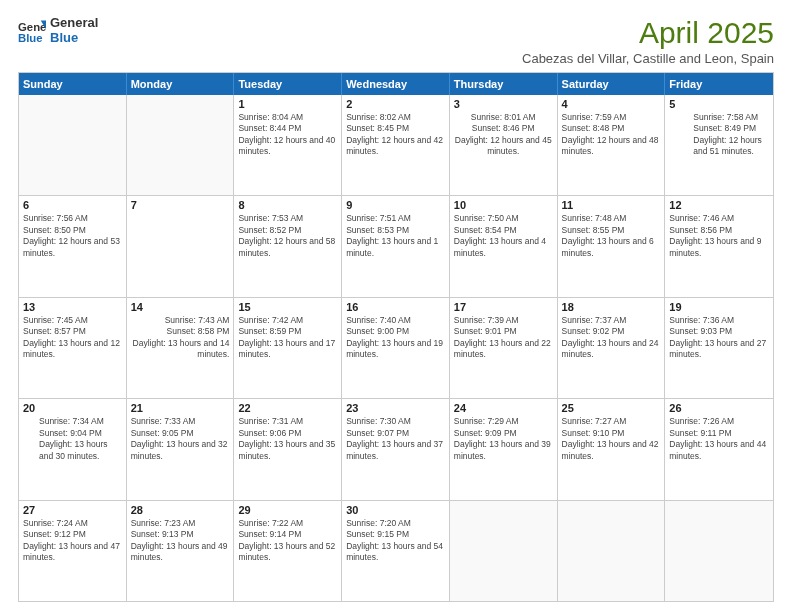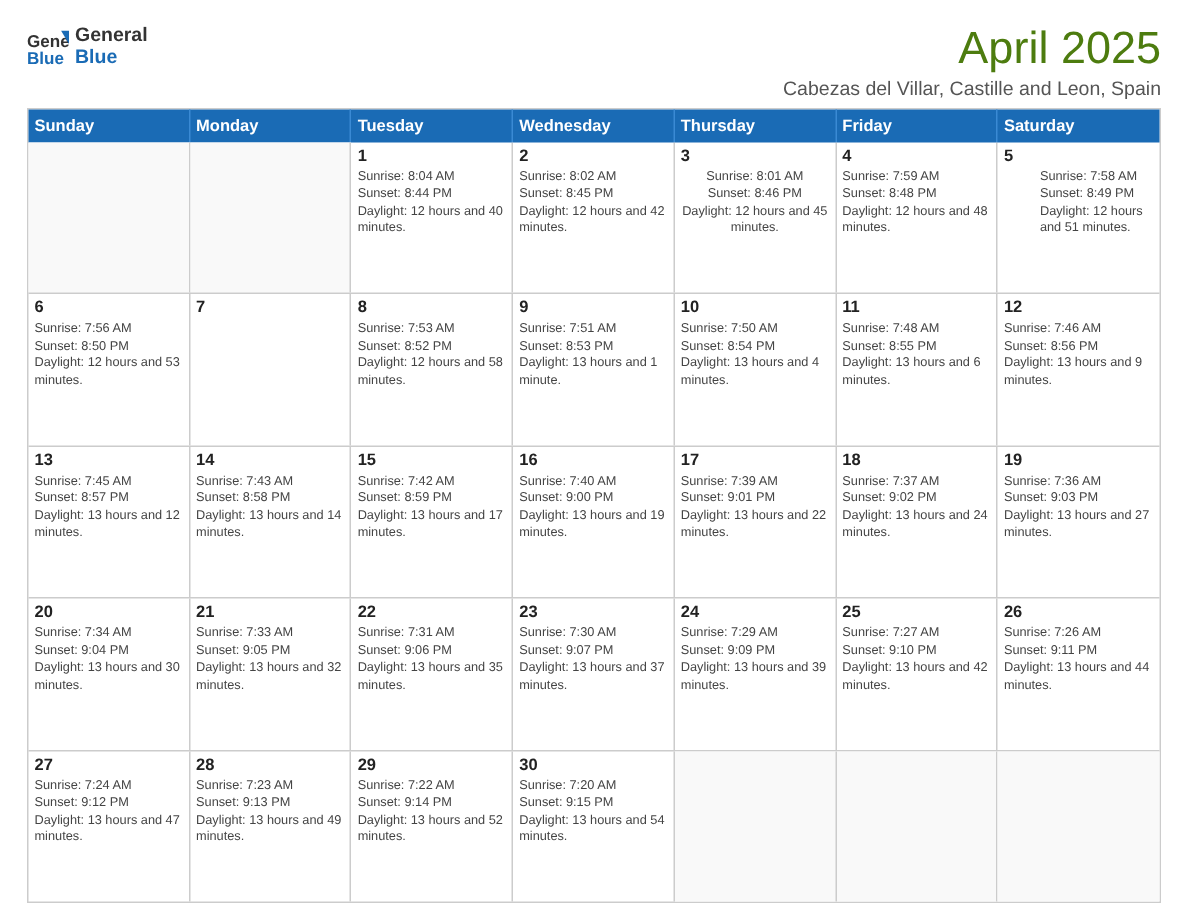--- a/index.html
+++ b/index.html
@@ -131,22 +131,22 @@
     </div>
   </div>
 
   <div class="calendar">
     <div class="cal-header" id="cal-header">
         <div class="cal-header-cell">Sunday</div>
         <div class="cal-header-cell">Monday</div>
         <div class="cal-header-cell">Tuesday</div>
         <div class="cal-header-cell">Wednesday</div>
         <div class="cal-header-cell">Thursday</div>
+        <div class="cal-header-cell">Saturday</div>
         <div class="cal-header-cell">Friday</div>
-        <div class="cal-header-cell">Saturday</div>
       </div>
     <div class="cal-body" id="cal-body">
         <div class="cal-row">
           <div class="cal-cell empty"></div>
           <div class="cal-cell empty"></div>
           <div class="cal-cell">
             <div class="day-num">1</div>
             <div class="cell-text" style="white-space: pre-line;">Sunrise: 8:04 AM
 Sunset: 8:44 PM
 Daylight: 12 hours and 40 minutes.</div>
@@ -219,21 +219,21 @@
         </div>
         <div class="cal-row">
           <div class="cal-cell">
             <div class="day-num">13</div>
             <div class="cell-text" style="white-space: pre-line;">Sunrise: 7:45 AM
 Sunset: 8:57 PM
 Daylight: 13 hours and 12 minutes.</div>
           </div>
           <div class="cal-cell">
             <div class="day-num">14</div>
-            <div class="cell-text" style="white-space: pre-line;">Sunrise: 7:43 AM
+            <div class="cell-text" style="white-space: pre-line; text-align: right;">Sunrise: 7:43 AM
 Sunset: 8:58 PM
 Daylight: 13 hours and 14 minutes.</div>
           </div>
           <div class="cal-cell">
             <div class="day-num">15</div>
             <div class="cell-text" style="white-space: pre-line;">Sunrise: 7:42 AM
 Sunset: 8:59 PM
 Daylight: 13 hours and 17 minutes.</div>
           </div>
           <div class="cal-cell">
@@ -257,21 +257,21 @@
           <div class="cal-cell">
             <div class="day-num">19</div>
             <div class="cell-text" style="white-space: pre-line;">Sunrise: 7:36 AM
 Sunset: 9:03 PM
 Daylight: 13 hours and 27 minutes.</div>
           </div>
         </div>
         <div class="cal-row">
           <div class="cal-cell">
             <div class="day-num">20</div>
-            <div class="cell-text" style="white-space: pre-line;">Sunrise: 7:34 AM
+            <div class="cell-text" style="white-space: pre-line; margin-left: 16px;">Sunrise: 7:34 AM
 Sunset: 9:04 PM
 Daylight: 13 hours and 30 minutes.</div>
           </div>
           <div class="cal-cell">
             <div class="day-num">21</div>
             <div class="cell-text" style="white-space: pre-line;">Sunrise: 7:33 AM
 Sunset: 9:05 PM
 Daylight: 13 hours and 32 minutes.</div>
           </div>
           <div class="cal-cell">

